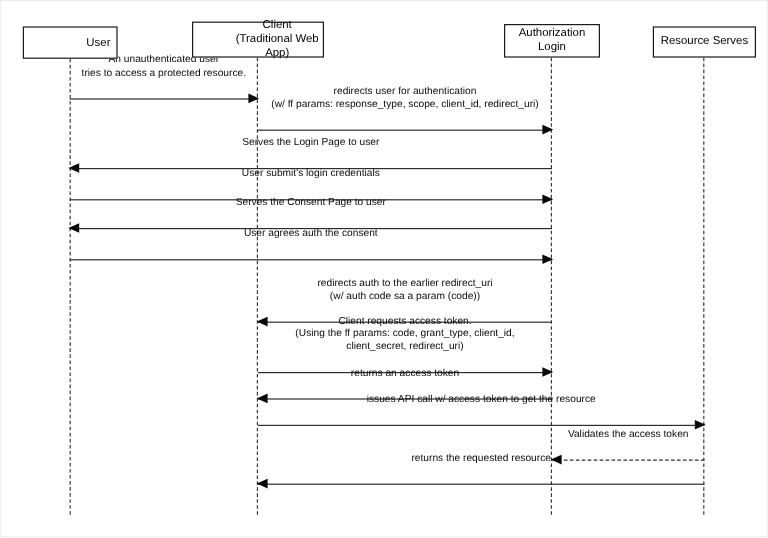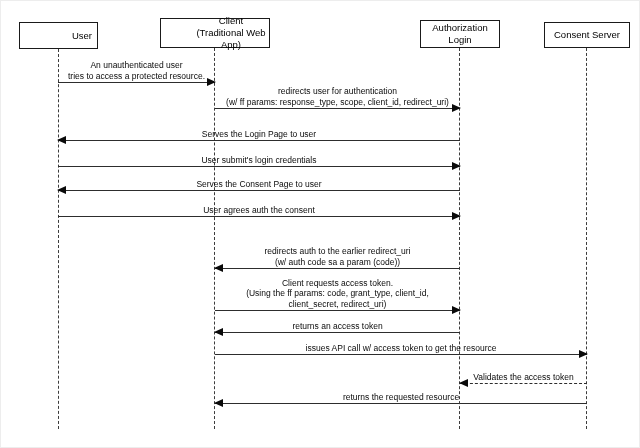--- a/index.html
+++ b/index.html
@@ -31,21 +31,21 @@
   .lifeline {
     position: absolute;
     width: 0;
     border-left: 1.5px dashed #3c3c3c;
     z-index: 0;
   }
   .message { position: absolute; height: 0; z-index: 1; }
   .msg-label {
     position: absolute;
     left: -48px; right: -48px;
-    bottom: 2px;
+    bottom: 18px;
     text-align: center;
     font-size: 8.5px;
     line-height: 10.5px;
     color: #0a0a0a;
     white-space: pre-line;
   }
   .msg-line {
     position: absolute;
     left: 0; right: 0; top: -1px;
     height: 0;
@@ -72,21 +72,21 @@
   </div>
   <div class="actor" style="left:159px; top:17px; width:110px; height:30px;padding-left:32px;">
     <span>Client
 (Traditional Web App)</span>
   </div>
   <div class="actor" style="left:419px; top:19px; width:80px; height:28px;">
     <span>Authorization
 Login</span>
   </div>
   <div class="actor" style="left:543px; top:21px; width:86px; height:26px;">
-    <span>Consent Server</span>
+    <span>Resource Serves</span>
   </div>
 
   <div class="lifeline" style="left:57px; top:48px; height:380px;"></div>
   <div class="lifeline" style="left:213px; top:47px; height:381px;"></div>
   <div class="lifeline" style="left:458px; top:47px; height:381px;"></div>
   <div class="lifeline" style="left:585px; top:47px; height:381px;"></div>
 
   <div class="message" style="left:57px; top:82px; width:157px;">
     <div class="msg-label">An unauthenticated user
 tries to access a protected resource.</div>

